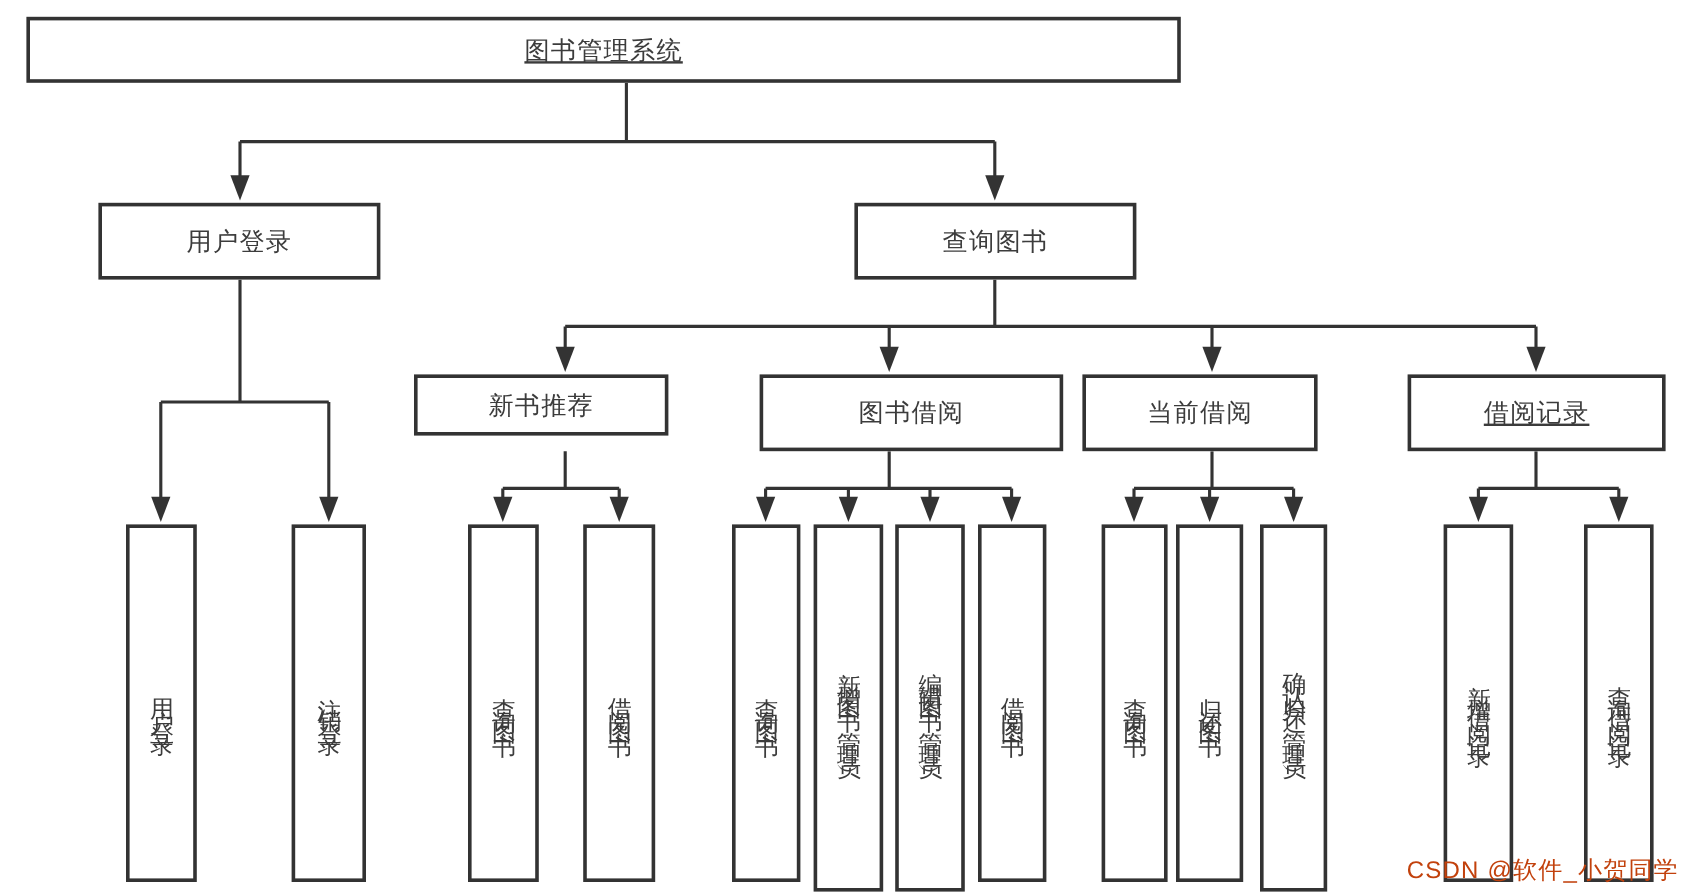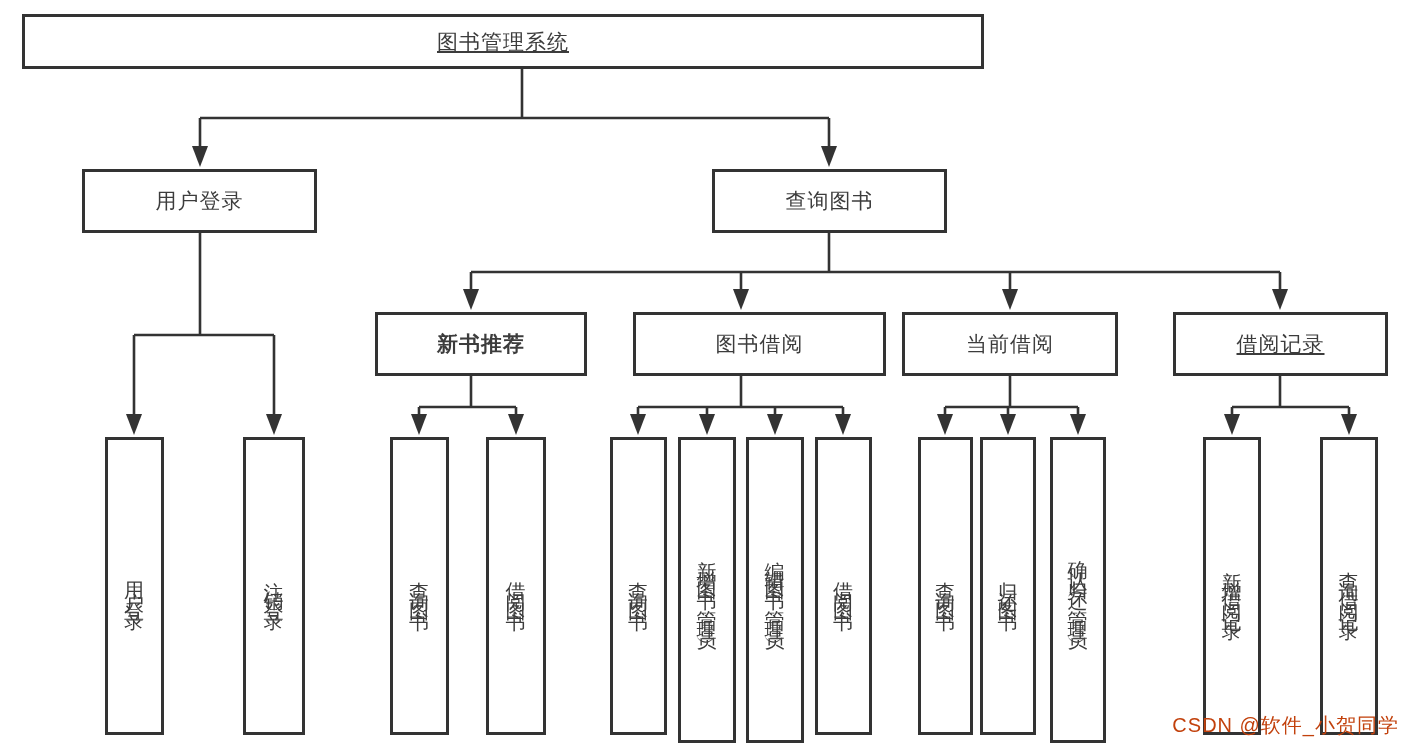--- a/index.html
+++ b/index.html
@@ -68,27 +68,27 @@
     <span>图书管理系统</span>
   </div>
 
   <div class="box h" style="left:82px; top:169px; width:235px; height:64px;">
     <span>用户登录</span>
   </div>
   <div class="box h" style="left:712px; top:169px; width:235px; height:64px;">
     <span>查询图书</span>
   </div>
 
-  <div class="box h" style="left:375px; top:312px; width:212px; height:64px;font-weight:bold;">
+  <div class="box h" style="left:345px; top:312px; width:212px; height:51px;">
     <span>新书推荐</span>
   </div>
   <div class="box h" style="left:633px; top:312px; width:253px; height:64px;">
     <span>图书借阅</span>
   </div>
-  <div class="box h" style="left:902px; top:312px; width:216px; height:64px;">
+  <div class="box h" style="left:902px; top:312px; width:196px; height:64px;">
     <span>当前借阅</span>
   </div>
   <div class="box h" style="left:1173px; top:312px; width:215px; height:64px;text-decoration:underline;">
     <span>借阅记录</span>
   </div>
 
   <div class="box v" style="left:105px; top:437px; width:59px; height:298px;">
     <span>用户登录</span>
   </div>
   <div class="box v" style="left:243px; top:437px; width:62px; height:298px;">

